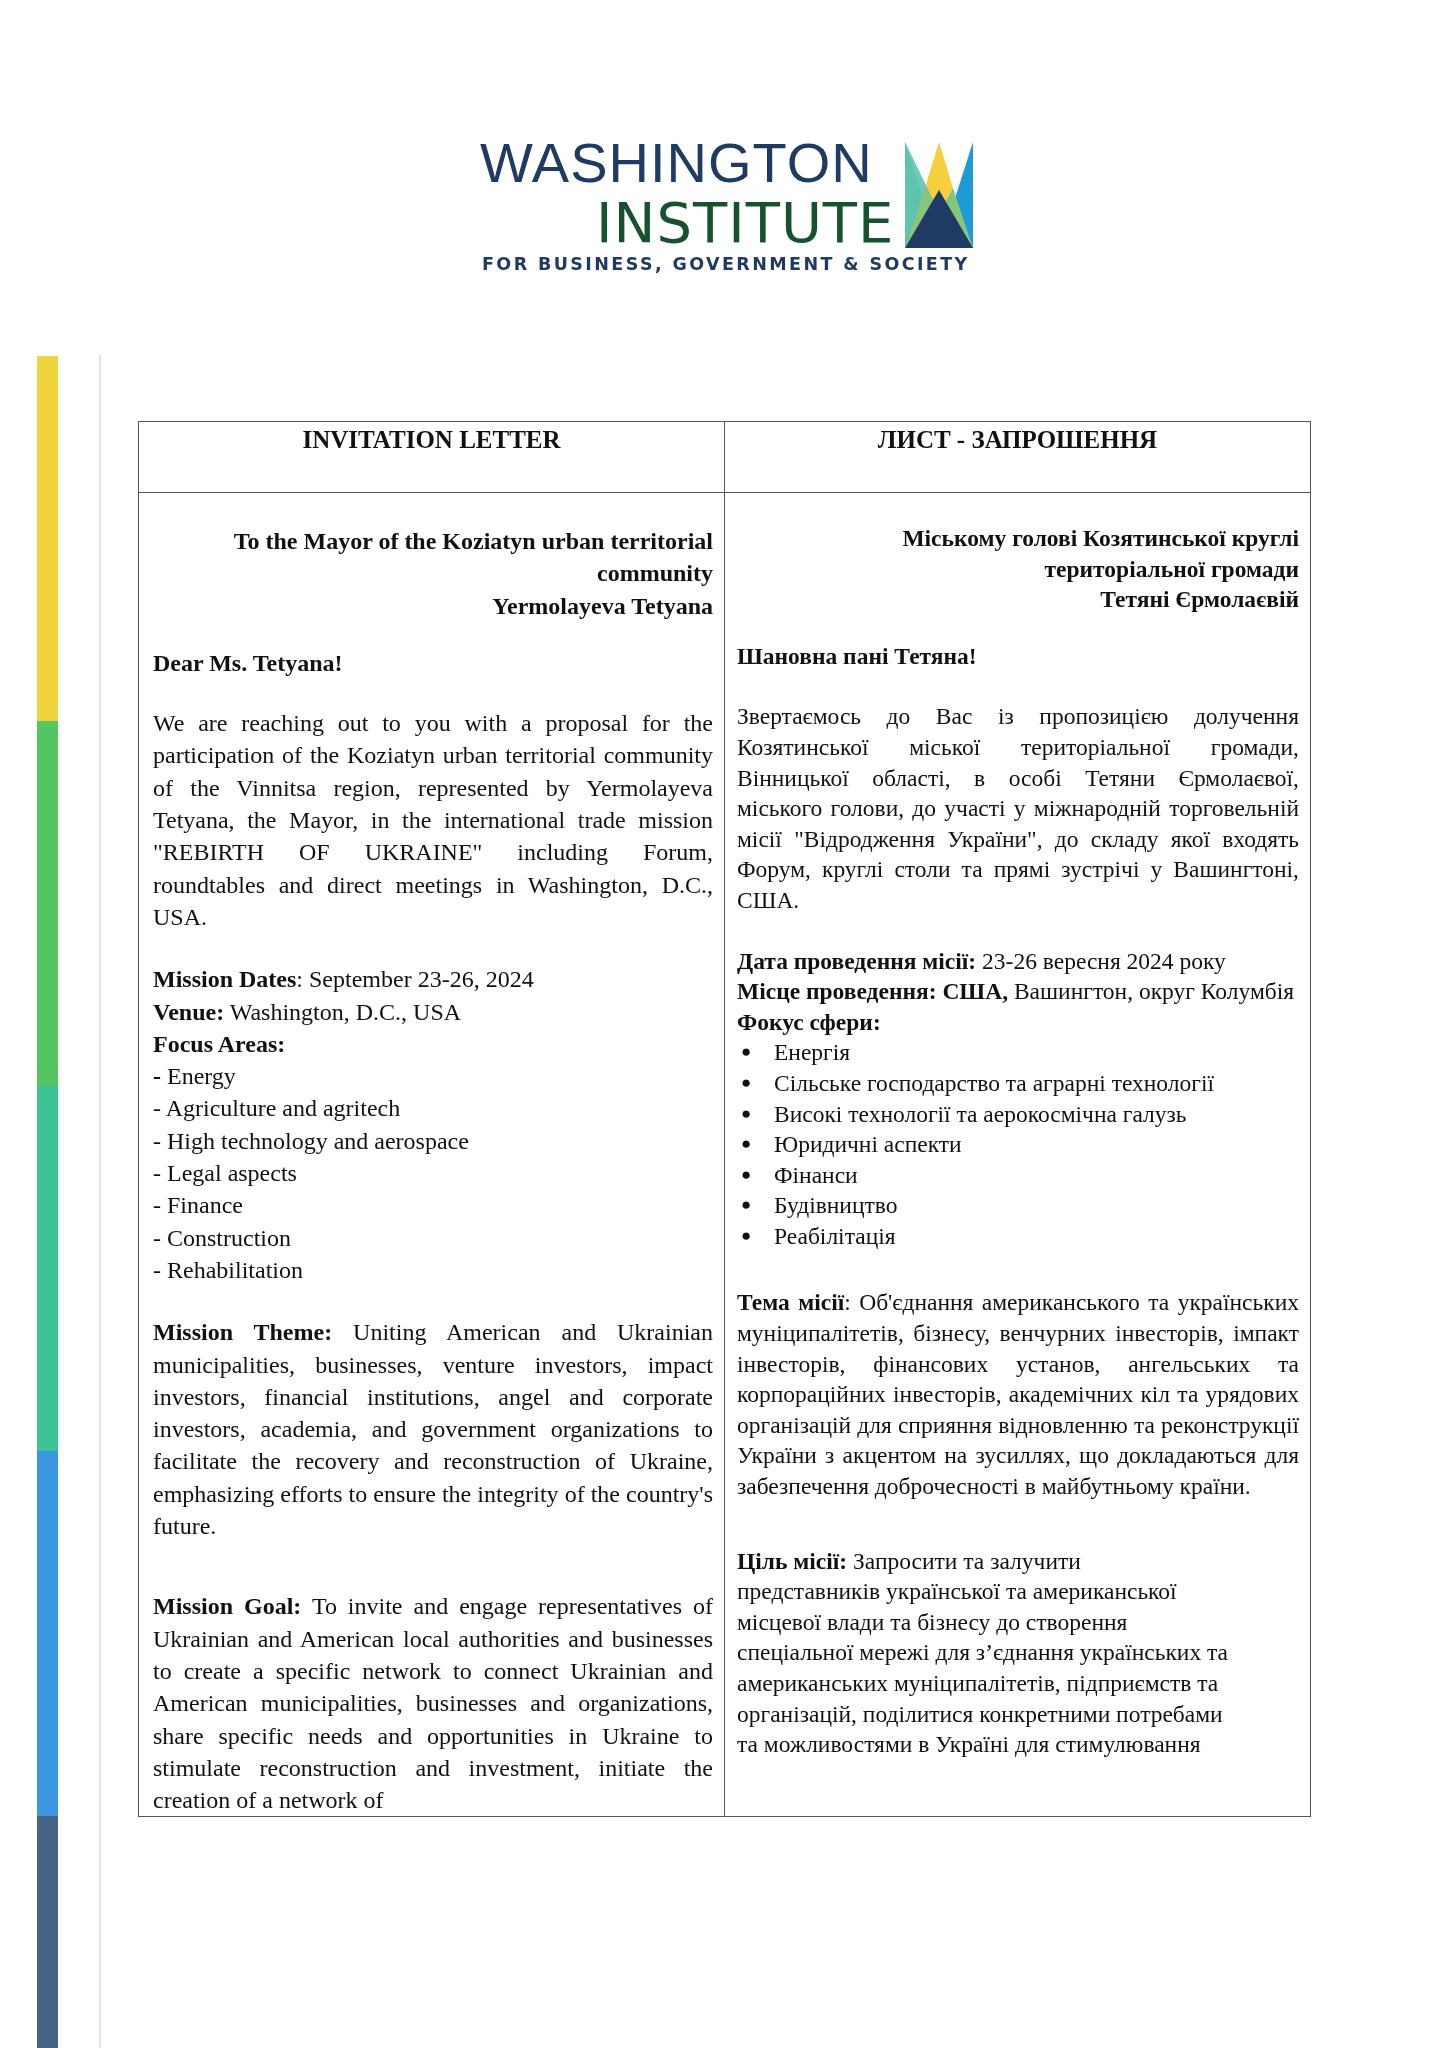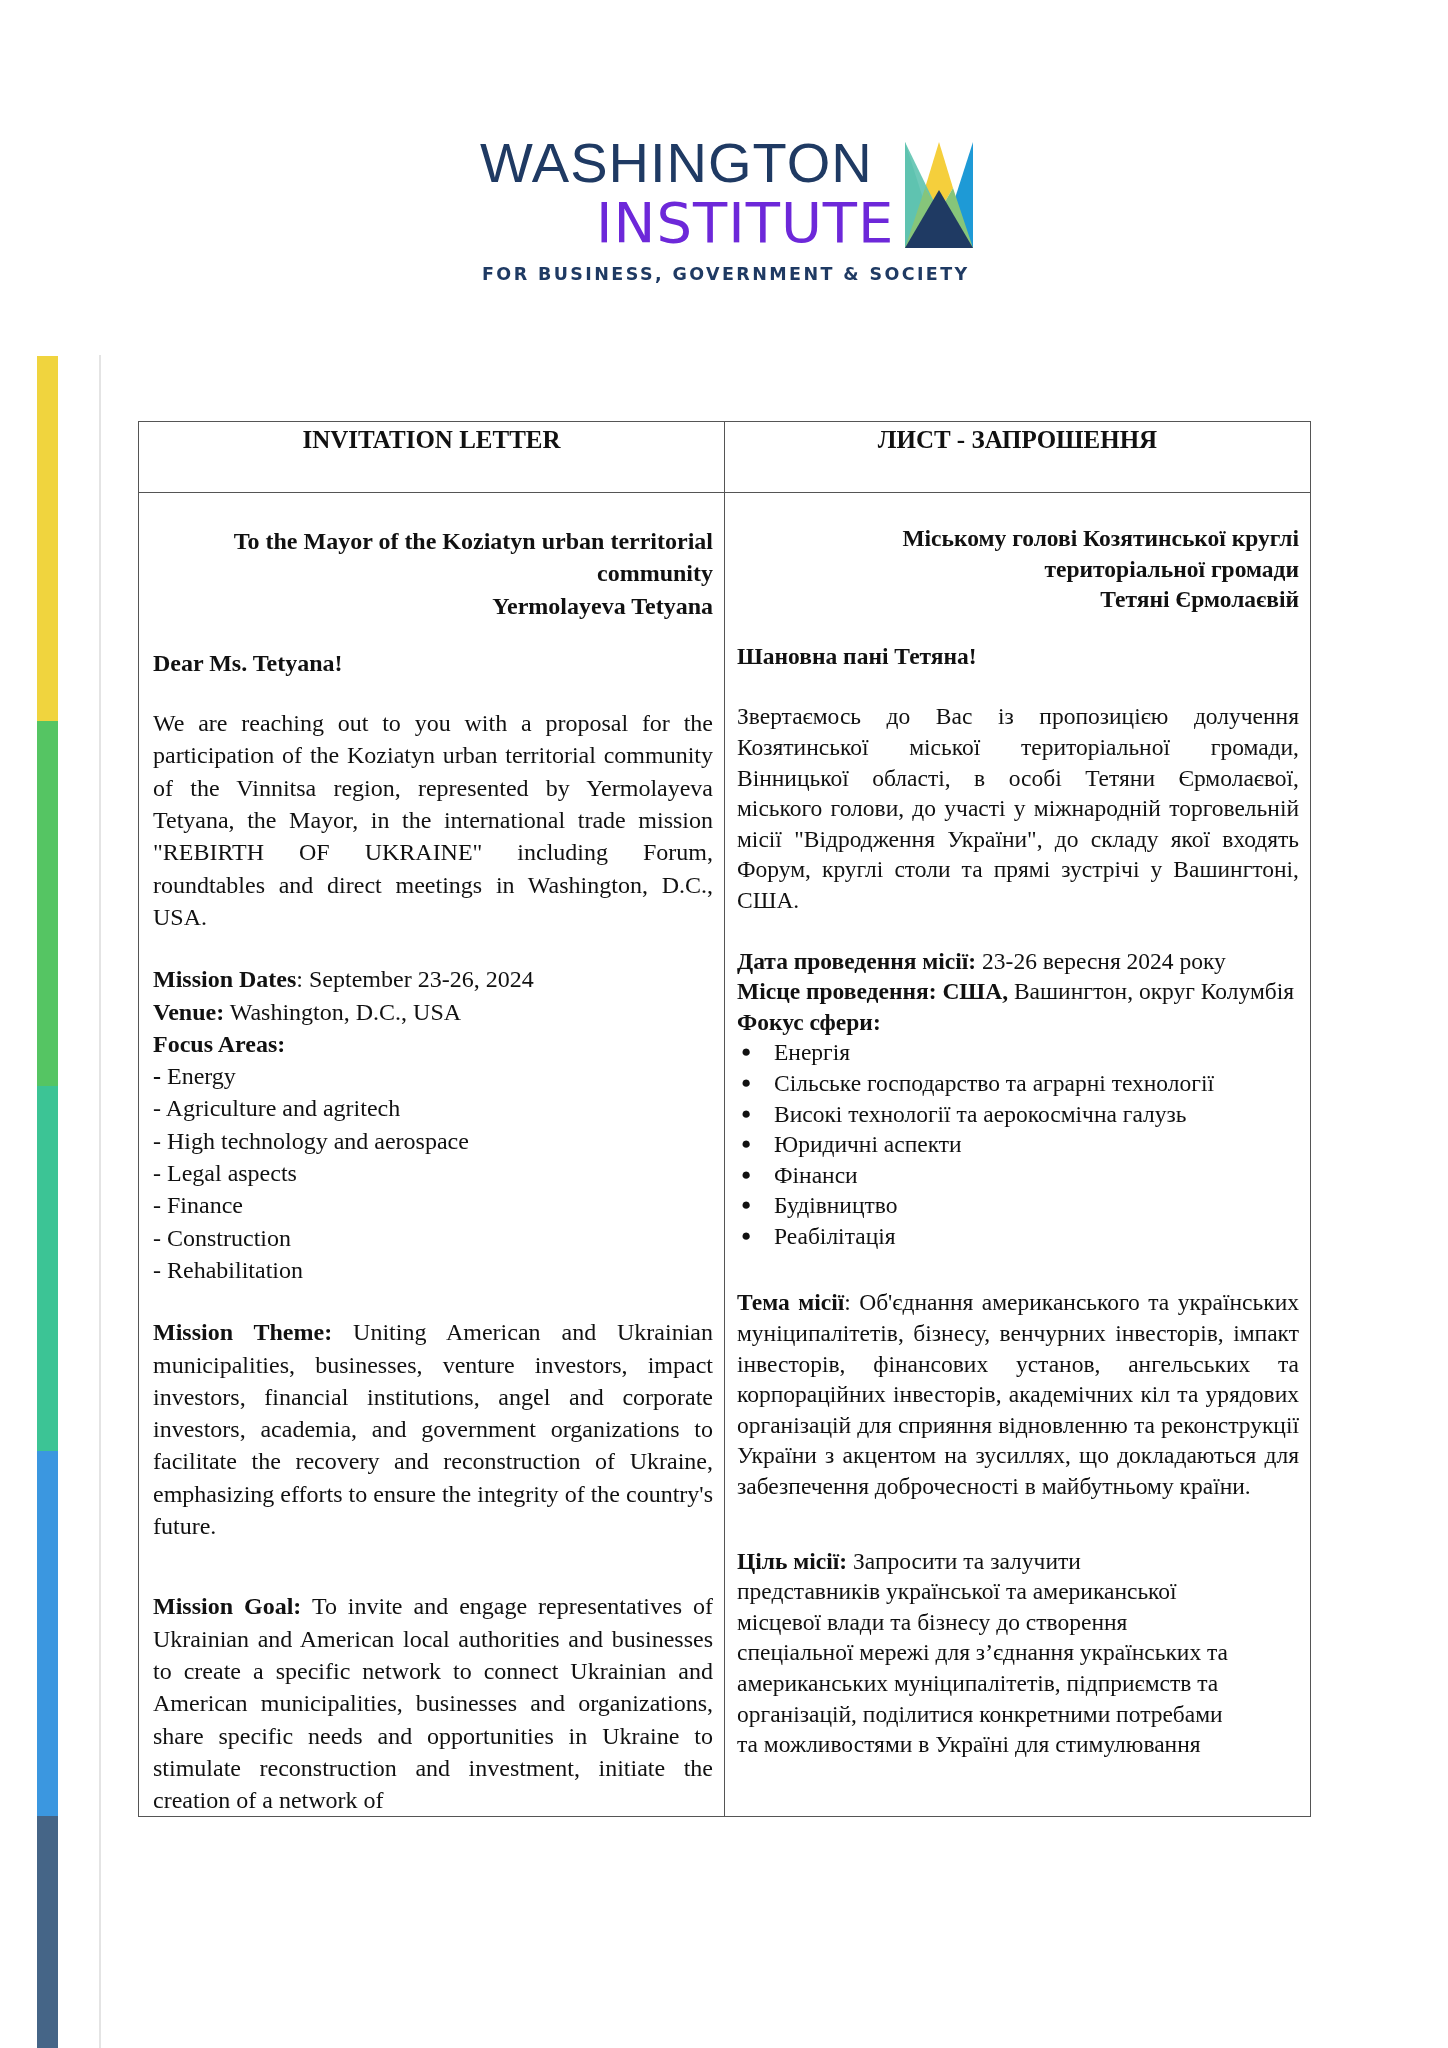--- a/index.html
+++ b/index.html
@@ -6,22 +6,22 @@
   body { width: 1448px; height: 2048px; position: relative; overflow: hidden; font-family: "Liberation Serif", serif; color: #111; }
 
   
   .side-bar { position: absolute; left: 37px; top: 356px; width: 21px; height: 1692px; display: flex; flex-direction: column; }
   .side-bar .seg { width: 100%; }
   .side-line { position: absolute; left: 99px; top: 355px; width: 2px; height: 1693px; background: #e4e4e4; }
 
   
   .logo { position: absolute; left: 480px; top: 132px; width: 500px; height: 160px; }
   .logo-line1 { position: absolute; left: 0; top: 0; font-family: Liberation Sans, sans-serif; font-size: 56px; letter-spacing: 1px; color: #1f3a63; line-height: 62px; font-weight: normal; }
-  .logo-line2 { position: absolute; left: 116px; top: 60px; font-family: "DejaVu Sans", sans-serif; font-size: 56px; letter-spacing: 1px; color: #6d28d9; line-height: 62px; }
-  .logo-tag { position: absolute; left: 2px; top: 132px; font-family: "DejaVu Sans", sans-serif; font-weight: bold; font-size: 17.5px; letter-spacing: 2.4px; color: #1f3a63; white-space: nowrap; }
+  .logo-line2 { position: absolute; left: 116px; top: 60px; font-family: "DejaVu Sans", sans-serif; font-size: 56px; letter-spacing: 1px; color: #14532d; line-height: 62px; }
+  .logo-tag { position: absolute; left: 2px; top: 122px; font-family: "DejaVu Sans", sans-serif; font-weight: bold; font-size: 17.5px; letter-spacing: 2.4px; color: #1f3a63; white-space: nowrap; }
   .logo-mark { position: absolute; left: 425px; top: 10px; width: 68px; height: 106px; }
 
   
   .letter-table { position: absolute; left: 138px; top: 421px; width: 1172px; border-collapse: collapse; table-layout: fixed; }
   .letter-table td { border: 1.5px solid #555; vertical-align: top; padding: 0; }
   .letter-table col.c1 { width: 586px; }
   .letter-table col.c2 { width: 586px; }
   .hdr-cell { height: 66px; text-align: center; font-weight: bold; font-size: 25px; padding-top: 4px !important; }
   .cell-body { padding: 0 11px 0 14px; font-size: 24px; line-height: 32.3px; }
   .cell-body.ua { padding: 0 11px 0 12px; font-size: 23.5px; line-height: 30.6px; }

